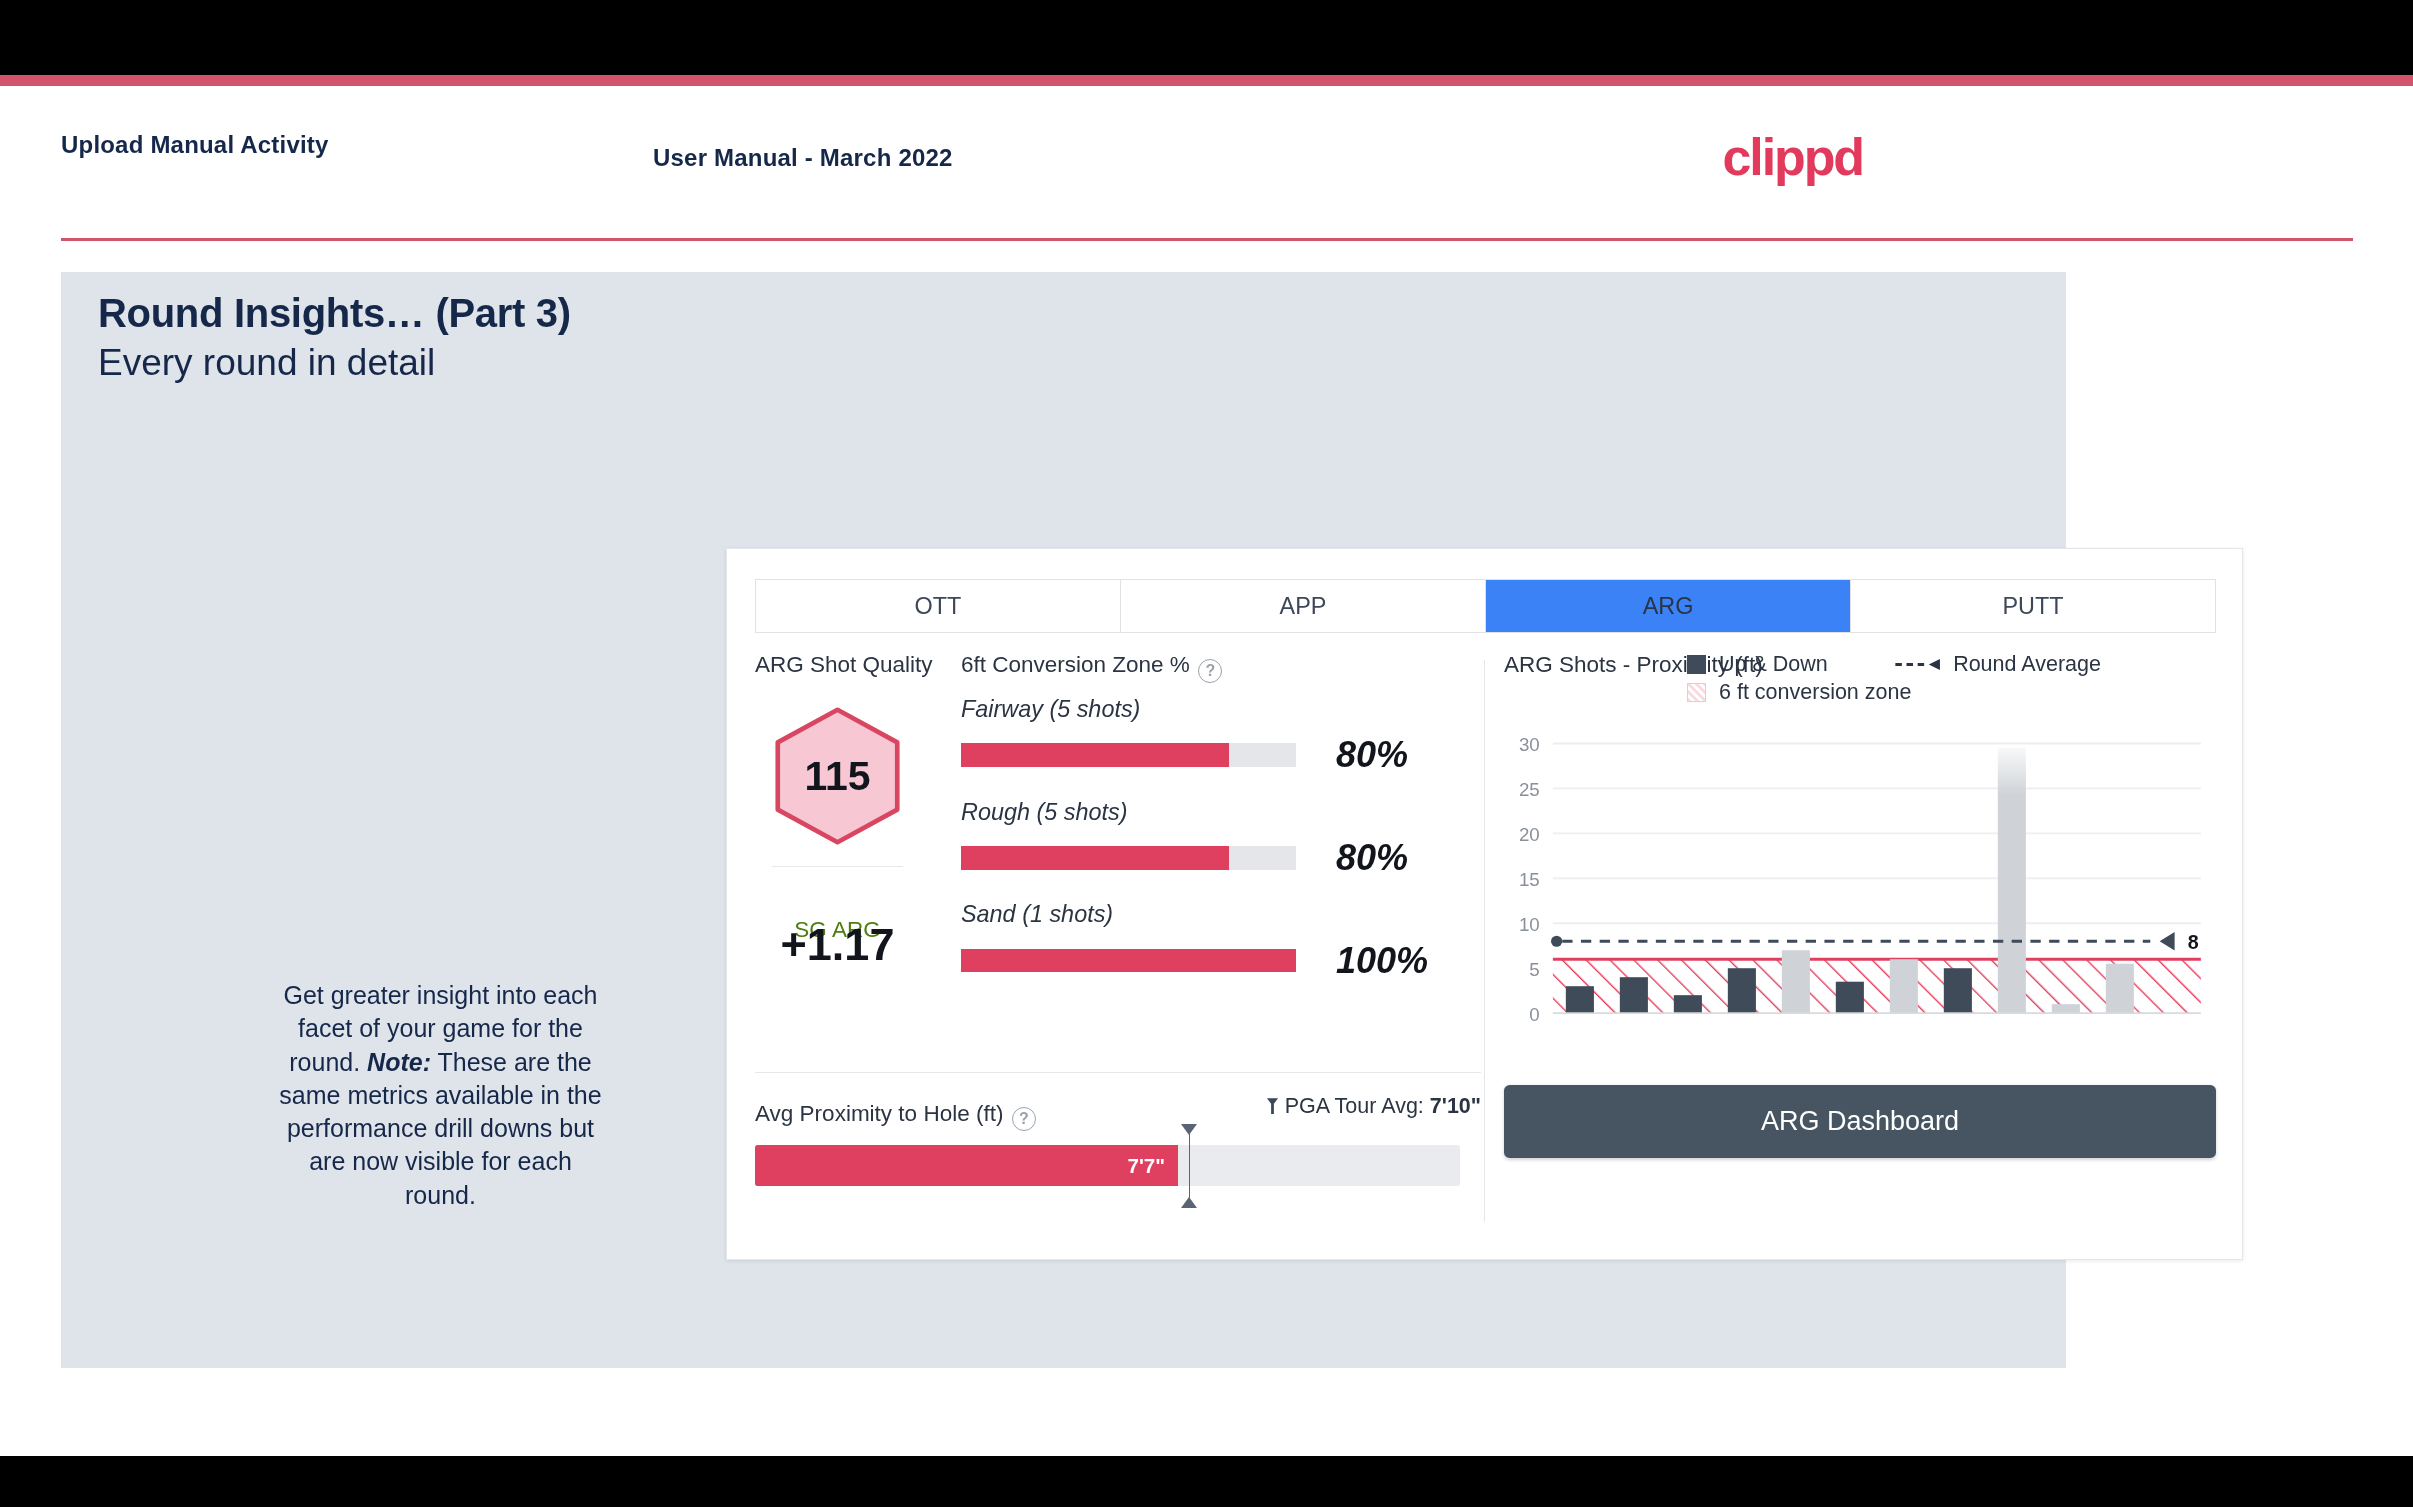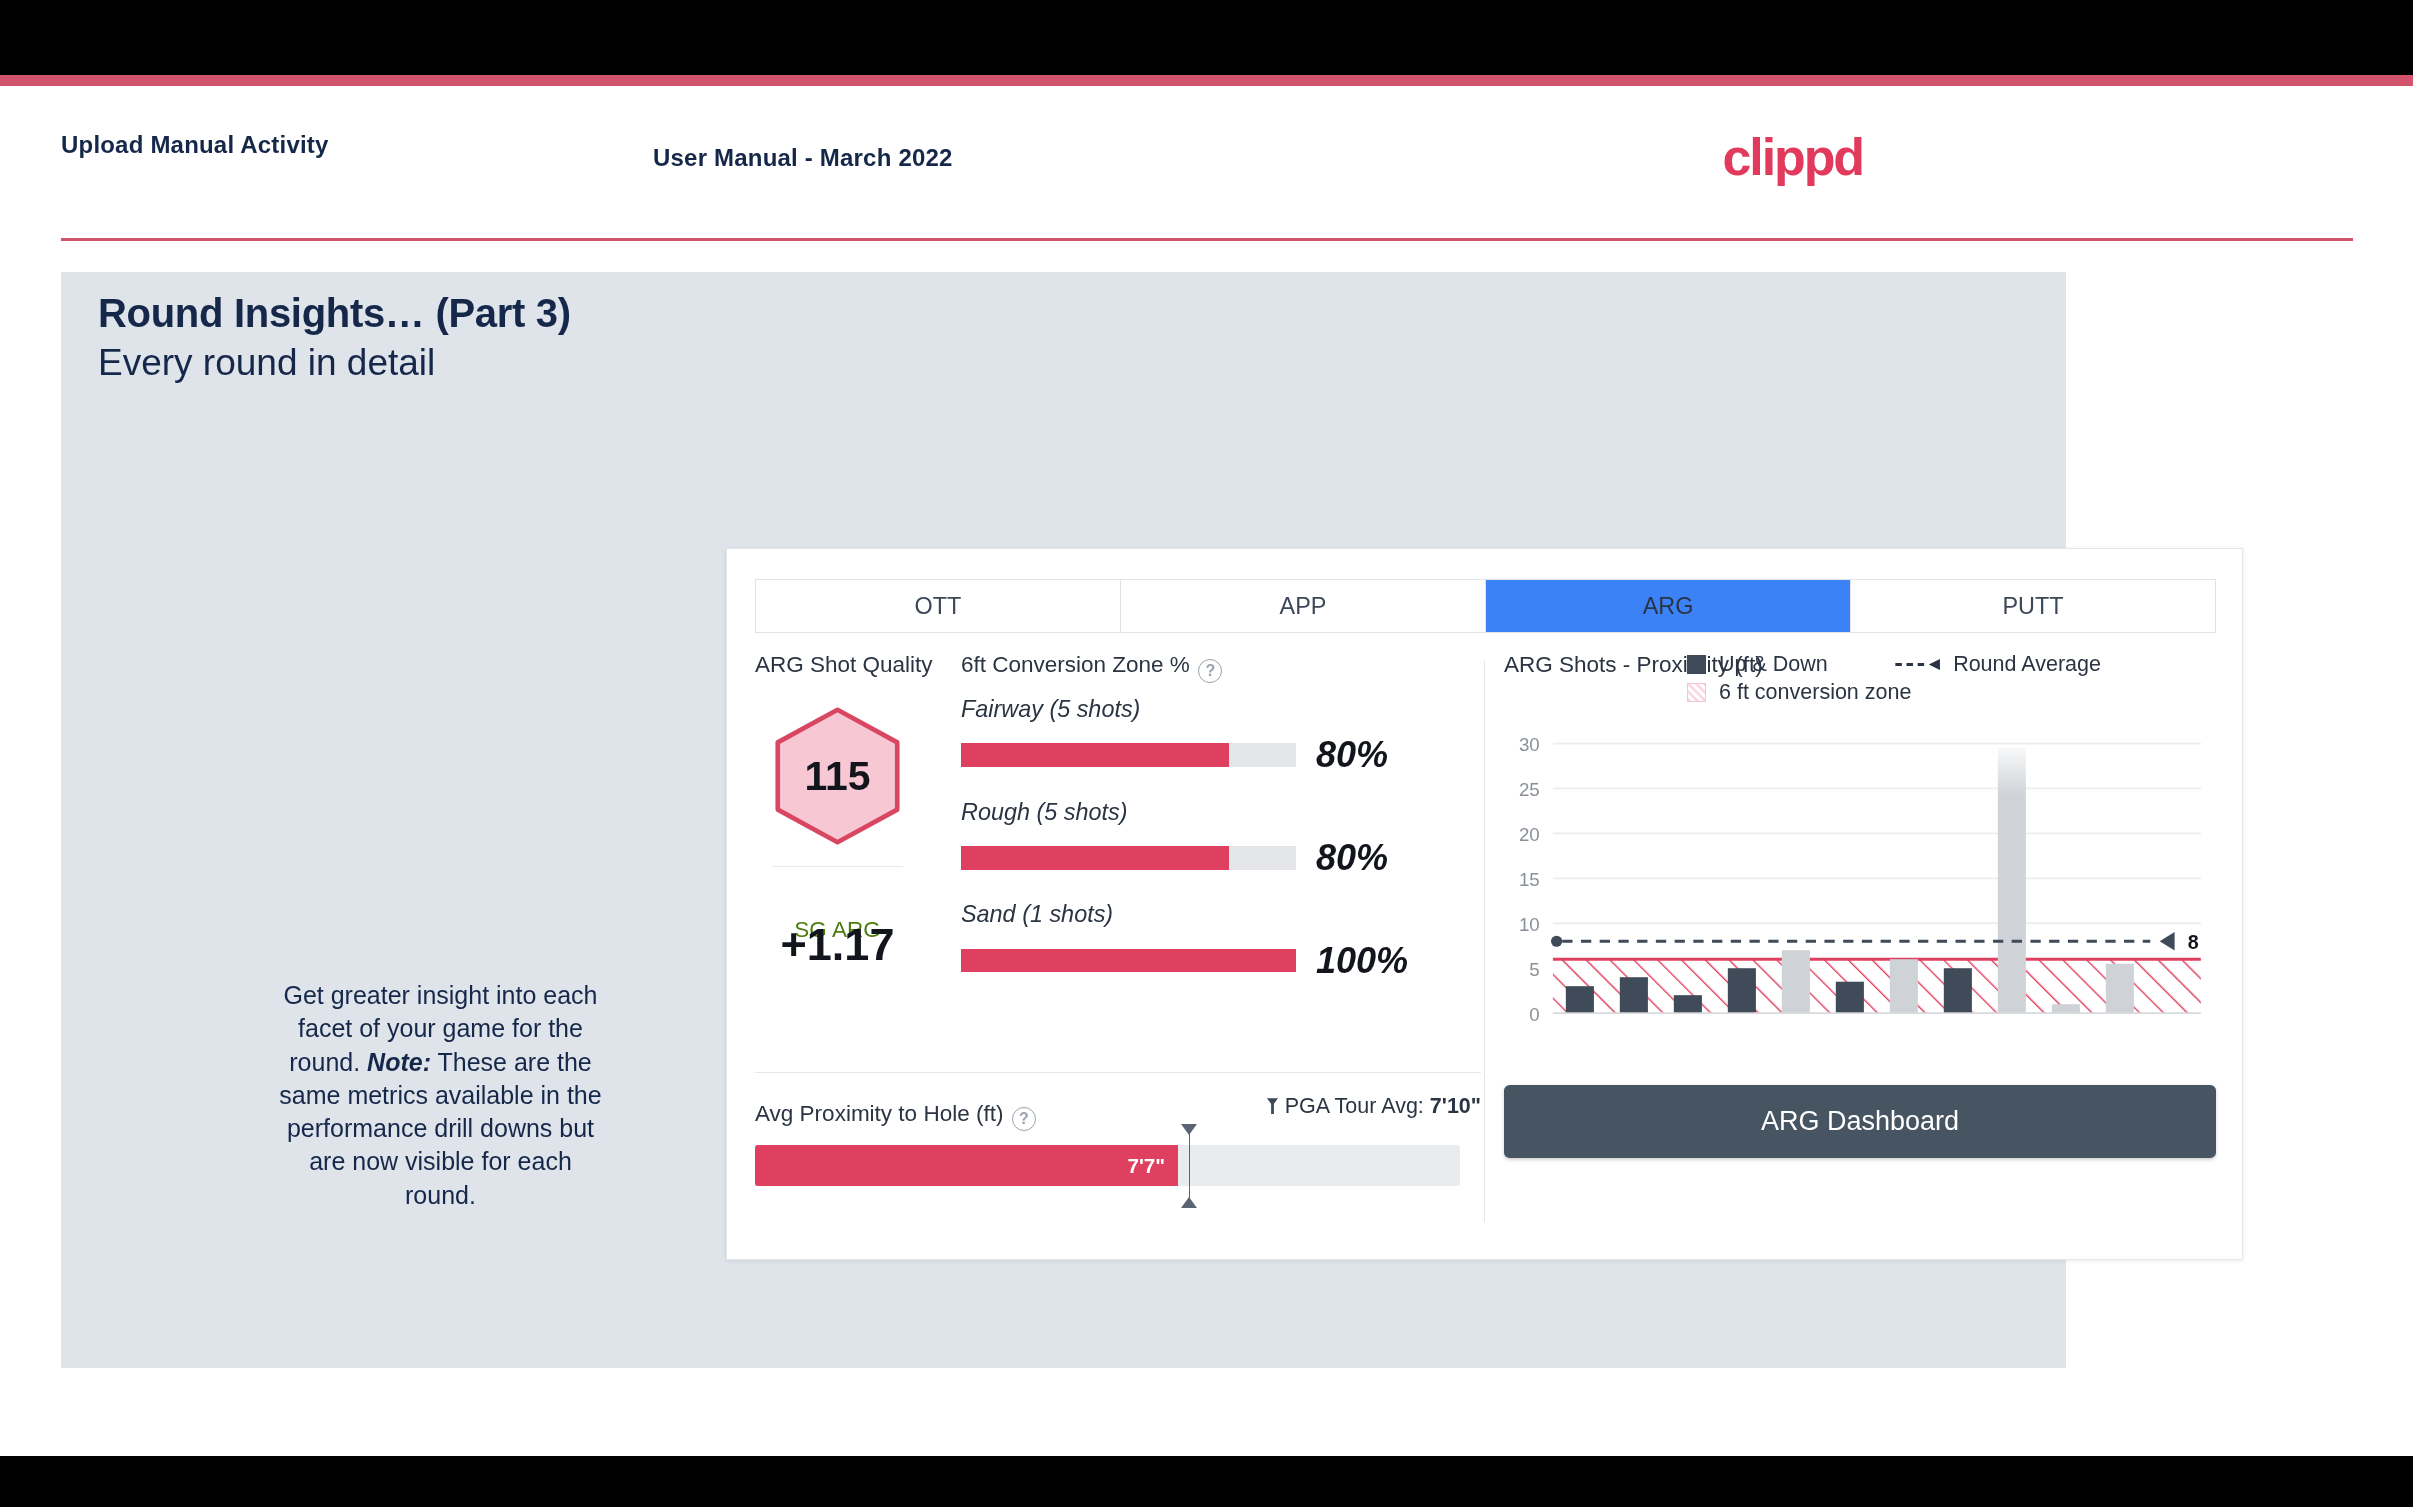--- a/index.html
+++ b/index.html
@@ -68,21 +68,21 @@
                   font-size:41px; font-weight:600; color:#12151C; }
 
   .hexdiv { position:absolute; left:17px; top:214px; width:131px; height:0.9px; background:#E6E8EC; }
   .sg-label { position:absolute; left:17px; top:229px; width:131px; text-align:center; font-size:22.5px; color:#4d7c0f;margin-top:36px; }
   .sg-value { position:absolute; left:7.5px; top:267px; width:150px; text-align:center; font-size:45px; font-weight:600; color:#12151C; }
 
   
   .conv { position:absolute; left:206px; top:44px; width:515px;font-style:italic; }
   .conv-row { margin-bottom:22.5px; }
   .conv-name { font-size:23.4px; color:#2B3442; margin-bottom:11.2px; }
-  .conv-line { display:flex; align-items:center; gap:20px; }
+  .conv-line { display:flex; align-items:center; gap:40px; }
   .conv-track { width:335px; height:23.4px; background:#E4E6EA; position:relative; }
   .conv-fill { height:23.4px; background:#E0405F; }
   .conv-pct { font-size:36px; font-weight:700; color:#12151C; }
 
   
   .prox-wrap { position:absolute; left:0; top:420px; width:726px; }
   .prox-div { position:absolute; left:0; top:0; width:726px; height:0.9px; background:#E6E8EC; }
   .prox-head { position:absolute; left:0; top:20.6px; width:726px; height:34px; }
   .prox-title { position:absolute; left:0; top:8px; font-size:22.5px; color:#2B3442; }
   .prox-pga { position:absolute; right:0; top:1.9px; font-size:21.5px; color:#2B3442; white-space:nowrap; }

